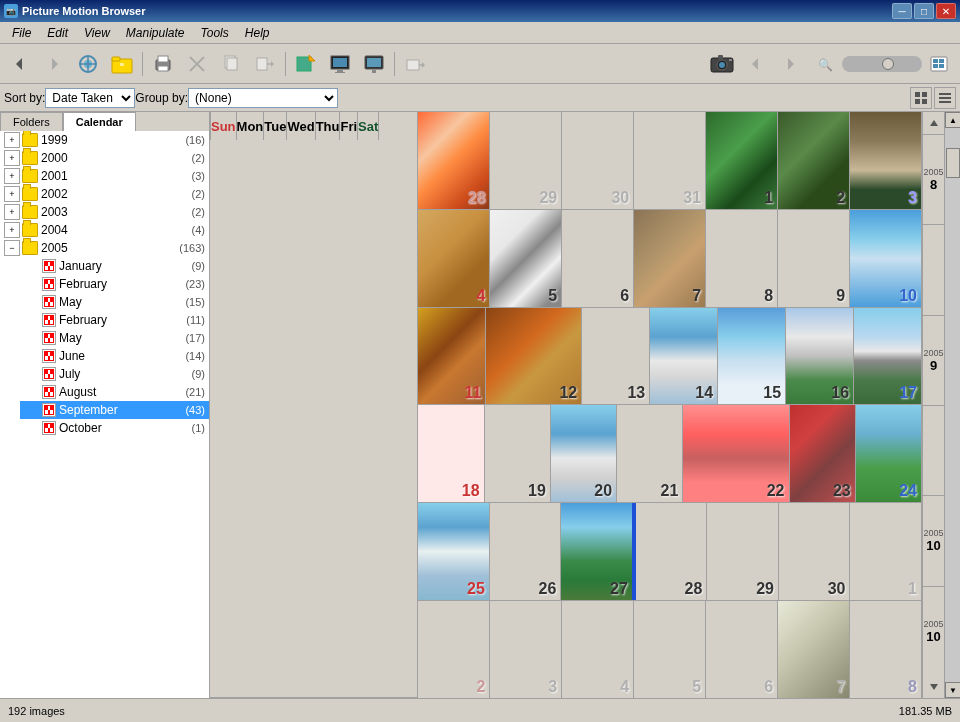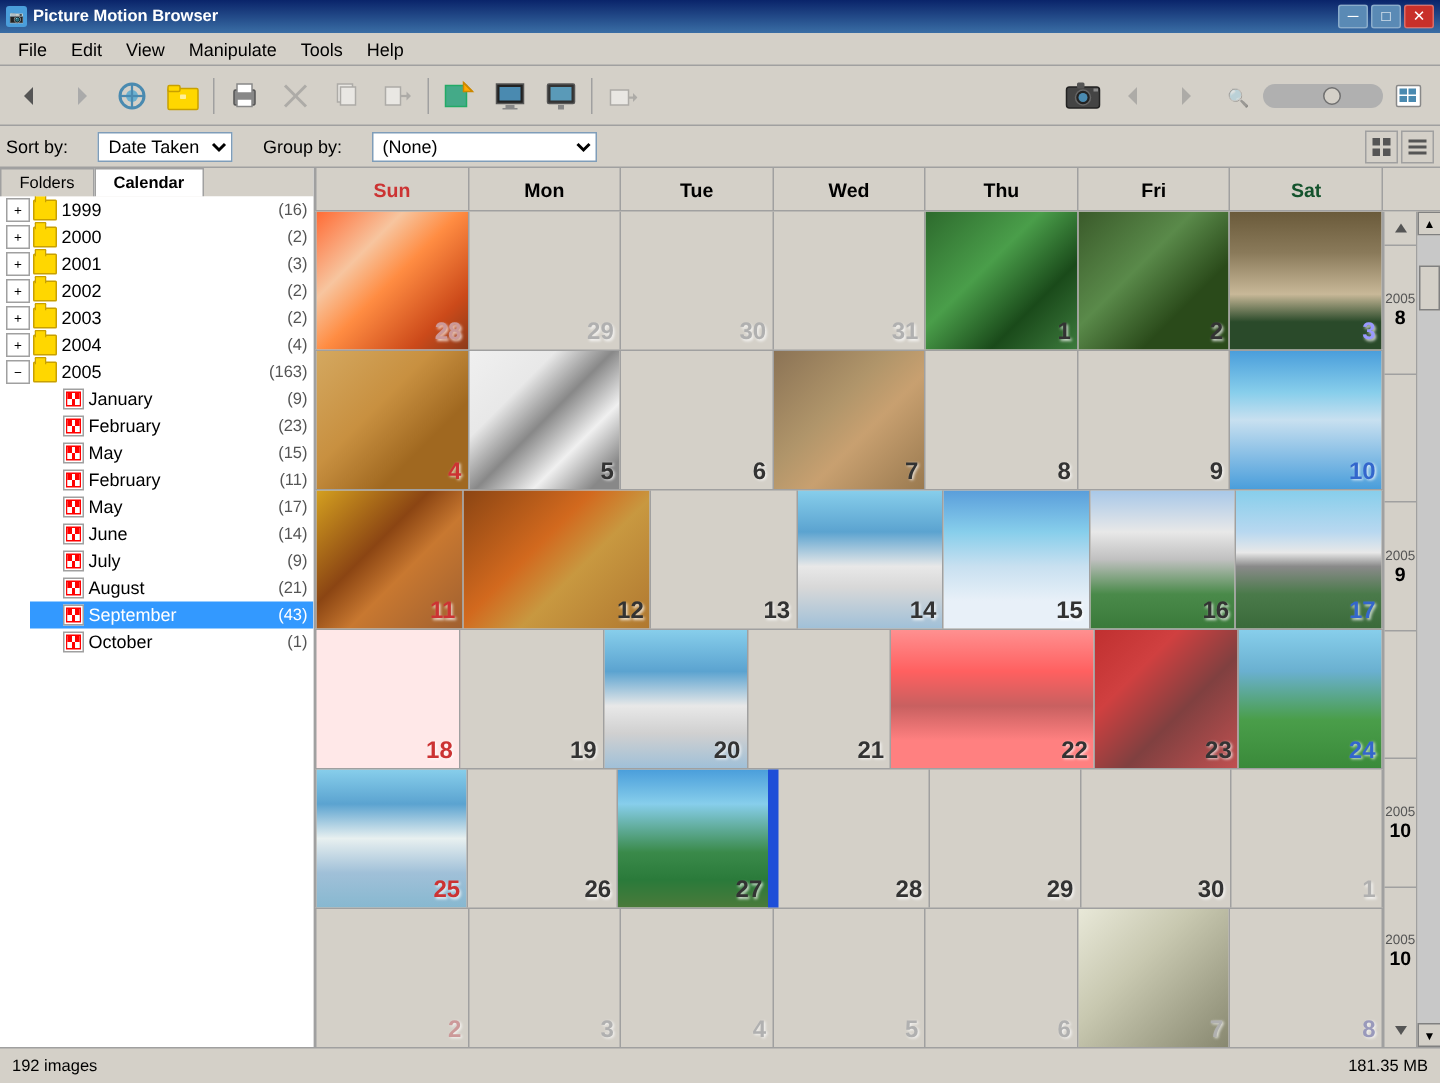--- a/index.html
+++ b/index.html
@@ -10,32 +10,32 @@
     .title-bar-left { display: flex; align-items: center; gap: 4px; font-size: 11px; font-weight: bold; }
     .title-bar-icon { width: 14px; height: 14px; background: #4a9edb; border-radius: 2px; display: flex; align-items: center; justify-content: center; font-size: 8px; }
     .title-bar-buttons { display: flex; gap: 2px; }
     .tb-btn { width: 20px; height: 16px; border: 1px solid rgba(255,255,255,0.3); border-radius: 2px; cursor: pointer; display: flex; align-items: center; justify-content: center; font-size: 10px; color: white; }
     .tb-btn.close { background: #c8302a; }
     .tb-btn.min { background: #5a8ab5; }
     .tb-btn.max { background: #5a8ab5; }
     
     
     .menu-bar { background: #d4d0c8; height: 22px; display: flex; align-items: center; border-bottom: 1px solid #a0a0a0; padding: 0 4px; }
-    .menu-item { padding: 2px 8px; cursor: pointer; font-size: 12px; }
+    .menu-item { padding: 2px 8px; cursor: pointer; font-size: 12px; font-style: italic; }
     
     
     .toolbar { background: #d4d0c8; height: 40px; display: flex; align-items: center; padding: 2px 4px; border-bottom: 1px solid #a0a0a0; gap: 2px; }
     .tool-btn { width: 32px; height: 32px; border: 1px solid transparent; background: transparent; cursor: pointer; display: flex; align-items: center; justify-content: center; border-radius: 2px; }
     .tool-sep { width: 1px; height: 24px; background: #a0a0a0; margin: 0 2px; }
     .tool-spacer { flex: 1; }
     .zoom-slider { width: 80px; height: 16px; background: #b0b0b0; border-radius: 8px; position: relative; }
     .zoom-thumb { width: 12px; height: 12px; background: #d4d0c8; border: 1px solid #707070; border-radius: 50%; position: absolute; top: 2px; left: 40px; cursor: pointer; }
     
     
-    .sort-bar { background: #d4d0c8; height: 28px; display: flex; align-items: center; padding: 0 4px; gap: 20px; border-bottom: 1px solid #a0a0a0; }
+    .sort-bar { background: #d4d0c8; height: 28px; display: flex; align-items: center; padding: 0 4px; gap: 0; border-bottom: 1px solid #a0a0a0; }
     .sort-label { font-size: 12px; }
     .sort-select { height: 20px; font-size: 12px; background: white; border: 1px solid #7f9db9; padding: 0 2px; min-width: 90px; }
     .group-label { font-size: 12px; }
     .group-select { height: 20px; font-size: 12px; background: white; border: 1px solid #7f9db9; padding: 0 2px; min-width: 150px; }
     .view-btns { margin-left: auto; display: flex; gap: 2px; }
     .view-btn { width: 22px; height: 22px; border: 1px solid #a0a0a0; background: #d4d0c8; cursor: pointer; display: flex; align-items: center; justify-content: center; }
     
     
     .main-layout { display: flex; height: calc(722px - 22px - 22px - 40px - 28px - 24px); }
     
@@ -52,21 +52,21 @@
     .folder-icon { width: 16px; height: 14px; background: #ffd700; border: 1px solid #c8a000; border-radius: 1px; margin-right: 3px; flex-shrink: 0; position: relative; }
     .folder-icon::before { content: ''; position: absolute; top: -4px; left: 0; width: 6px; height: 4px; background: #ffd700; border: 1px solid #c8a000; border-bottom: none; border-radius: 1px 1px 0 0; }
     .cal-icon { width: 14px; height: 14px; background: white; border: 1px solid #a0a0a0; margin-right: 3px; flex-shrink: 0; display: flex; align-items: center; justify-content: center; }
     .cal-icon-inner { width: 10px; height: 10px; border: 1px solid #ff0000; display: grid; grid-template-columns: repeat(3, 1fr); }
     .cal-cell { background: #ff0000; }
     .folder-name { flex: 1; font-size: 12px; }
     .count { font-size: 11px; color: #555; margin-left: 4px; }
     .indent { margin-left: 20px; }
     
     
-    .right-panel { flex: 1; background: #d4d0c8; overflow: hidden; position: relative; display: flex; flex-direction: column; }
+    .right-panel { flex: 1; background: #d4d0c8; overflow: hidden; position: relative; display: flex; flex-direction: row; }
     .cal-day { flex: 1; border-right: 1px solid #a0a0a0; position: relative; overflow: hidden; min-height: 0; }
     .cal-day:last-child { border-right: none; }
     .cal-day.sunday .day-num { color: #cc3333; }
     .cal-day.saturday .day-num { color: #3366cc; }
     .cal-day.other-month .day-num { color: #b0b0b0; }
     .cal-day.highlighted { background: #ffe8e8; }
     .day-num { position: absolute; bottom: 2px; right: 4px; font-size: 16px; font-weight: bold; color: #333; z-index: 2; text-shadow: 1px 1px 2px rgba(255,255,255,0.8); }
     .day-photo { width: 100%; height: 100%; position: absolute; top: 0; left: 0; }
     
     
@@ -621,21 +621,21 @@
         </div>
 
         <div style="flex:1; display:flex; border-bottom:1px solid #a0a0a0;">
           <div class="cal-day sunday" style="border-left:1px solid #a0a0a0; border-right:1px solid #a0a0a0;">
             <div class="day-photo" style="width:100%;height:100%;position:absolute;top:0;left:0;background:linear-gradient(180deg,#87ceeb 0%,#5ba3d0 25%,#e8f0f0 50%,#a0c0d8 75%,#87b8d0 100%);"></div>
             <span class="day-num" style="color:#cc3333;">25</span>
           </div>
           <div class="cal-day" style="border-right:1px solid #a0a0a0;">
             <span class="day-num">26</span>
           </div>
-          <div class="cal-day" style="border-right:7px solid #1d4ed8;">
+          <div class="cal-day" style="border-right:4px solid #1d4ed8;">
             <div class="day-photo" style="width:100%;height:100%;position:absolute;top:0;left:0;background:linear-gradient(180deg,#4a9edb 0%,#87ceeb 25%,#3a8a4a 60%,#2a7a3a 80%,#4a7a3a 100%);"></div>
             <span class="day-num">27</span>
           </div>
           <div class="cal-day" style="border-right:1px solid #a0a0a0;">
             <span class="day-num">28</span>
           </div>
           <div class="cal-day" style="border-right:1px solid #a0a0a0;">
             <span class="day-num">29</span>
           </div>
           <div class="cal-day" style="border-right:1px solid #a0a0a0;">

